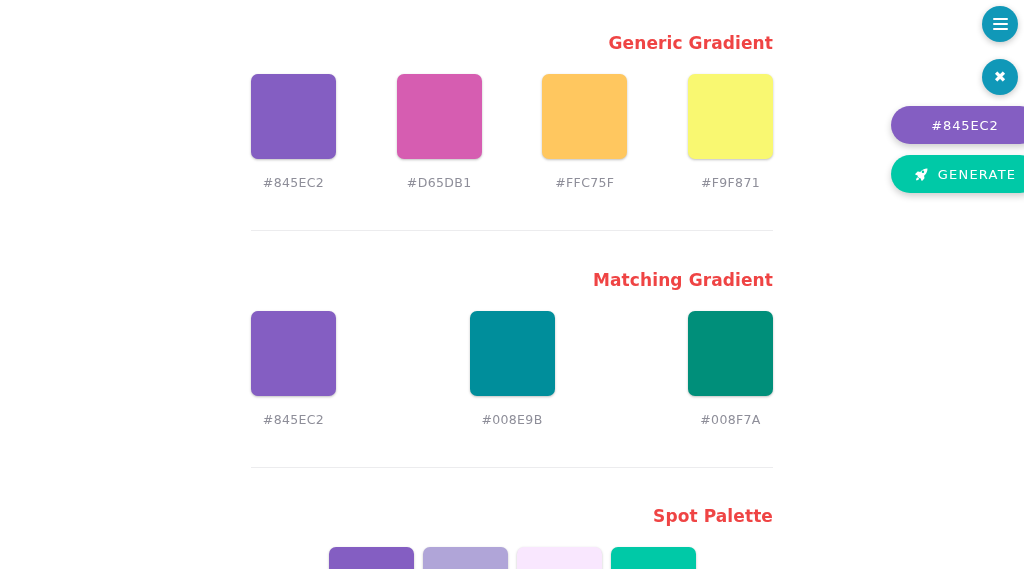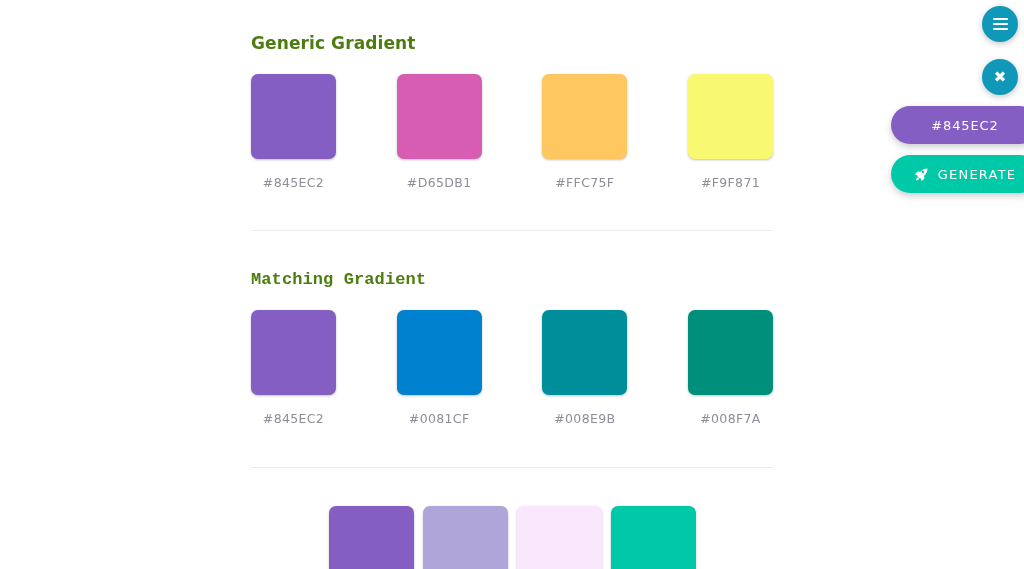--- a/index.html
+++ b/index.html
@@ -27,24 +27,24 @@
     overflow: hidden;
   }
 
   .section {
     width: 522px;
     margin: 0 auto;
     position: relative;
   }
 
   .section-title {
-    text-align: left;
+    text-align: right;
     font-size: 17px;
     font-weight: bold;
-    color: #4d7c0f;
+    color: #ef4444;
     letter-spacing: 0.1px;
     font-family: "DejaVu Sans", "Liberation Sans", sans-serif;
   }
 
   .swatch-row {
     display: flex;
     justify-content: space-between;
     width: 522px;
     margin: 0 auto;
   }
@@ -76,21 +76,21 @@
     height: 1px;
     background: #ececee;
     margin: 0 auto;
   }
 
   
   #section-generic { position: absolute; left: 251px; top: 33px; }
   #section-generic .section-title { margin-bottom: 21px; }
   #divider-1 { position: absolute; left: 251px; top: 230px; }
   #section-matching { position: absolute; left: 251px; top: 270px; }
-  #section-matching .section-title { margin-bottom: 21px; font-family: Liberation Mono, monospace; }
+  #section-matching .section-title { margin-bottom: 21px; }
   #divider-2 { position: absolute; left: 251px; top: 467px; }
   #section-spot { position: absolute; left: 251px; top: 506px; }
   #section-spot .section-title { margin-bottom: 21px; }
 
   .spot-row {
     display: flex;
     justify-content: center;
     gap: 9px;
     width: 522px;
   }
@@ -225,42 +225,39 @@
   <div class="section" id="section-matching">
     <div class="section-title">Matching Gradient</div>
     <div class="swatch-row">
 
       <div class="swatch-cell">
         <div class="swatch" style="background-color: rgb(132, 94, 194);"></div>
         <div class="swatch-label">#845EC2</div>
       </div>
 
 
-      <div class="swatch-cell">
-        <div class="swatch" style="background-color: rgb(0, 129, 207);"></div>
-        <div class="swatch-label">#0081CF</div>
-      </div>
 
 
       <div class="swatch-cell">
         <div class="swatch" style="background-color: rgb(0, 142, 155);"></div>
         <div class="swatch-label">#008E9B</div>
       </div>
 
       <div class="swatch-cell">
         <div class="swatch" style="background-color: rgb(0, 143, 122);"></div>
         <div class="swatch-label">#008F7A</div>
       </div>
 
     </div>
   </div>
 
   <div class="divider" id="divider-2"></div>
 
   <div class="section" id="section-spot">
+    <div class="section-title">Spot Palette</div>
     <div class="spot-row">
 
       <div class="swatch-cell">
         <div class="swatch" style="background-color: rgb(132, 94, 194);"></div>
       </div>
 
       <div class="swatch-cell">
         <div class="swatch" style="background-color: rgb(176, 165, 216);"></div>
       </div>
 

